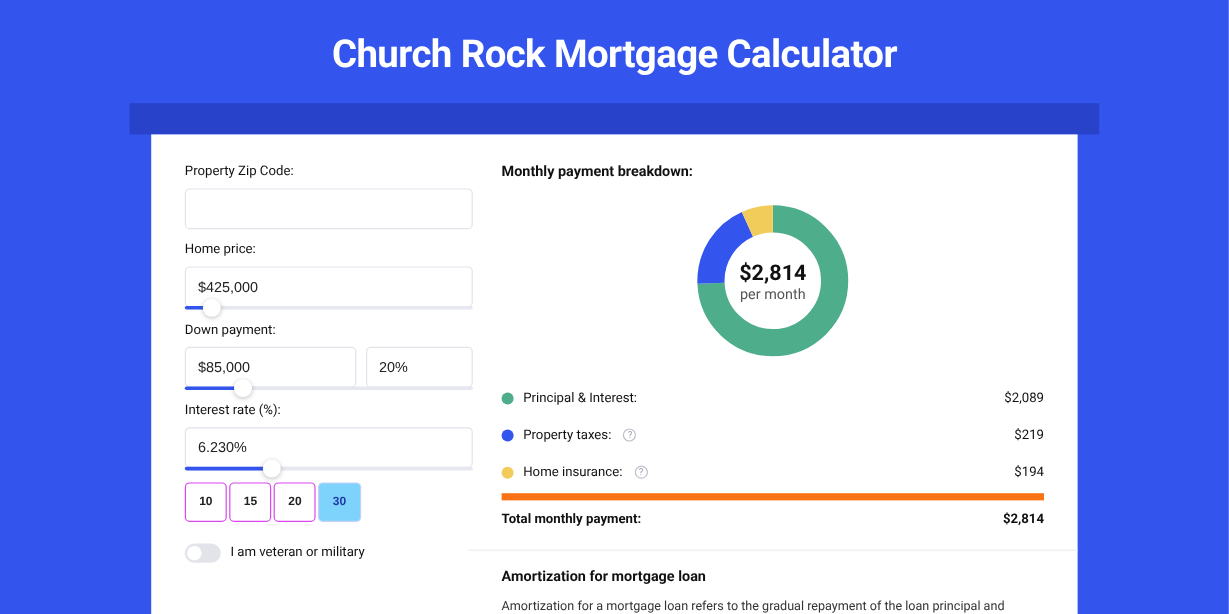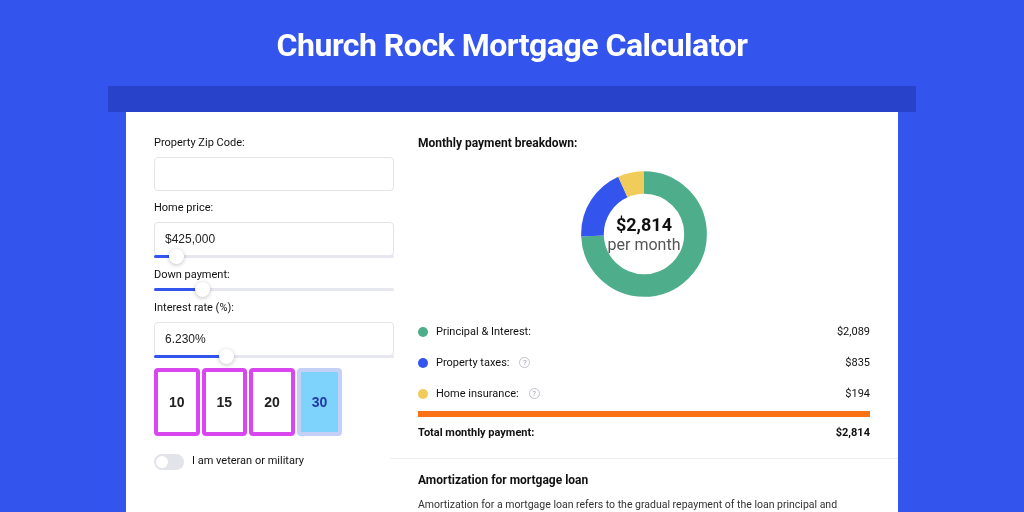--- a/index.html
+++ b/index.html
@@ -66,25 +66,25 @@
     background: #fff; border-radius: 50%;
     box-shadow: 0 1px 4px rgba(0,0,0,0.25);
   }
 
   .row-two { display: flex; gap: 8px; }
   .row-two .text-input:first-child { flex: 1.8; }
   .row-two .text-input:last-child { flex: 1; }
 
   .period-row { display: flex; gap: 2px; }
   .period-btn {
-    border: 4px solid #d946ef;
+    border: 1px solid #d946ef;
     background: #fff;
-    font-size: 14px;
+    font-size: 10px;
     font-weight: 600;
-    padding: 22px 11px;
+    padding: 10px 11px;
     border-radius: 4px;
     cursor: pointer;
     color: #222;
   }
   .period-btn.active {
     background: #7dd3fc;
     border-color: #c5d0f7;
     color: #2239a8;
   }
 
@@ -107,21 +107,21 @@
   }
 
   .donut-wrap { display: flex; justify-content: center; padding: 6px 0 14px; }
   .donut { position: relative; width: 136px; height: 136px; }
   .donut svg { width: 136px; height: 136px; transform: rotate(-90deg); }
   .donut-center {
     position: absolute; inset: 0; display: flex;
     flex-direction: column; align-items: center; justify-content: center;
   }
   .donut-amount { font-size: 18px; font-weight: 700; color: #111; }
-  .donut-sub { font-size: 16px; color: #555; }
+  .donut-sub { font-size: 12px; color: #555; }
 
   .legend-row {
     display: flex; align-items: center; justify-content: space-between;
     padding: 9px 0;
   }
   .legend-left { display: flex; align-items: center; gap: 8px; font-size: 11px; color: #111; }
   .legend-dot { width: 10px; height: 10px; border-radius: 50%; }
   .legend-info {
     width: 11px; height: 11px; border: 1px solid #bfc2cc; border-radius: 50%;
     display: inline-flex; align-items: center; justify-content: center;
@@ -155,20 +155,24 @@
       <label class="field-label">Home price:</label>
       <input class="text-input" value="$425,000" style="">
       <div class="slider-track">
         <div class="slider-fill" style="width: 9%;"></div>
         <div class="slider-thumb" style="left: calc(9% - 7px);"></div>
       </div>
     </div>
 
     <div class="field-group">
       <label class="field-label">Down payment:</label>
+      <div class="row-two">
+        <input class="text-input" value="$85,000" style="">
+        <input class="text-input" value="20%" style="">
+      </div>
       <div class="slider-track">
         <div class="slider-fill" style="width: 20%;"></div>
         <div class="slider-thumb" style="left: calc(20% - 7px);"></div>
       </div>
     </div>
 
     <div class="field-group">
       <label class="field-label">Interest rate (%):</label>
       <input class="text-input" value="6.230%" style="">
       <div class="slider-track">
@@ -219,21 +223,21 @@
             <span>Principal &amp; Interest:</span>
           </div>
           <span class="legend-val">$2,089</span>
         </div>
         <div class="legend-row">
           <div class="legend-left">
             <span class="legend-dot" style="background:#3355ee"></span>
             <span>Property taxes:</span>
             <span class="legend-info">?</span>
           </div>
-          <span class="legend-val">$835</span>
+          <span class="legend-val">$219</span>
         </div>
         <div class="legend-row">
           <div class="legend-left">
             <span class="legend-dot" style="background:#f2cc5b"></span>
             <span>Home insurance:</span>
             <span class="legend-info">?</span>
           </div>
           <span class="legend-val">$194</span>
         </div>
       </div>

